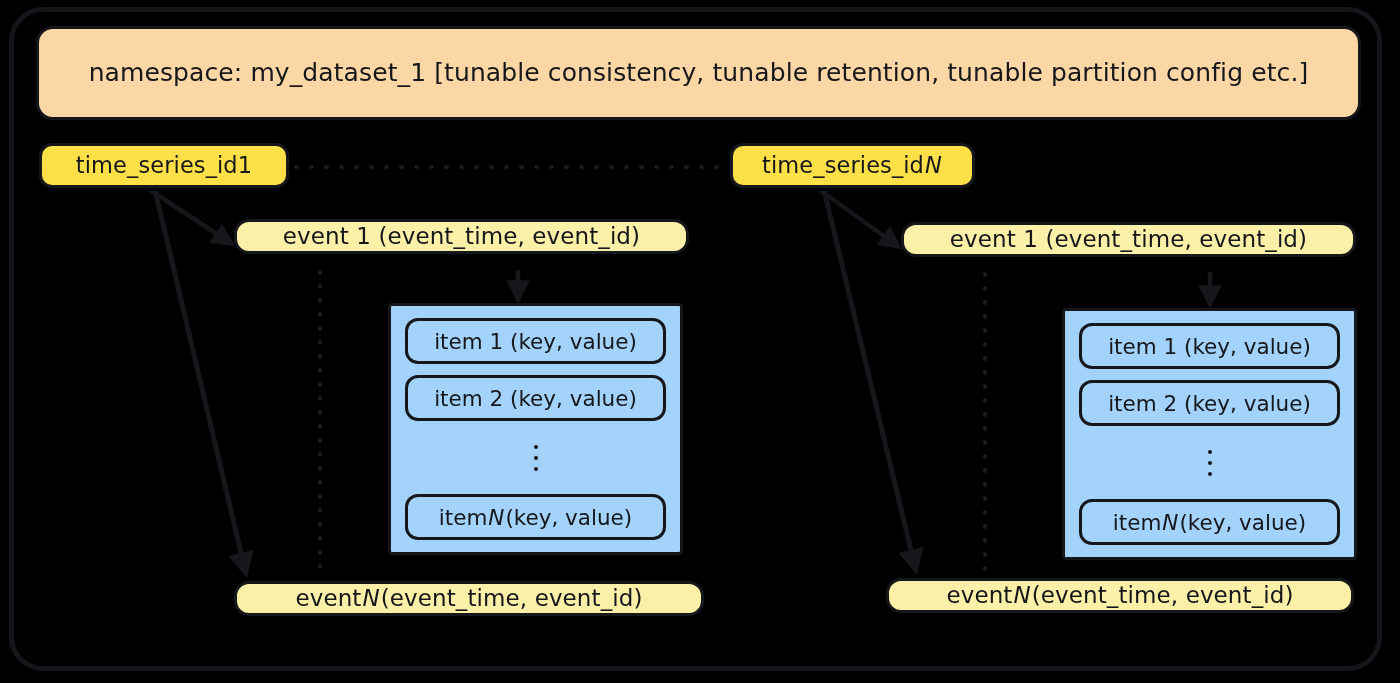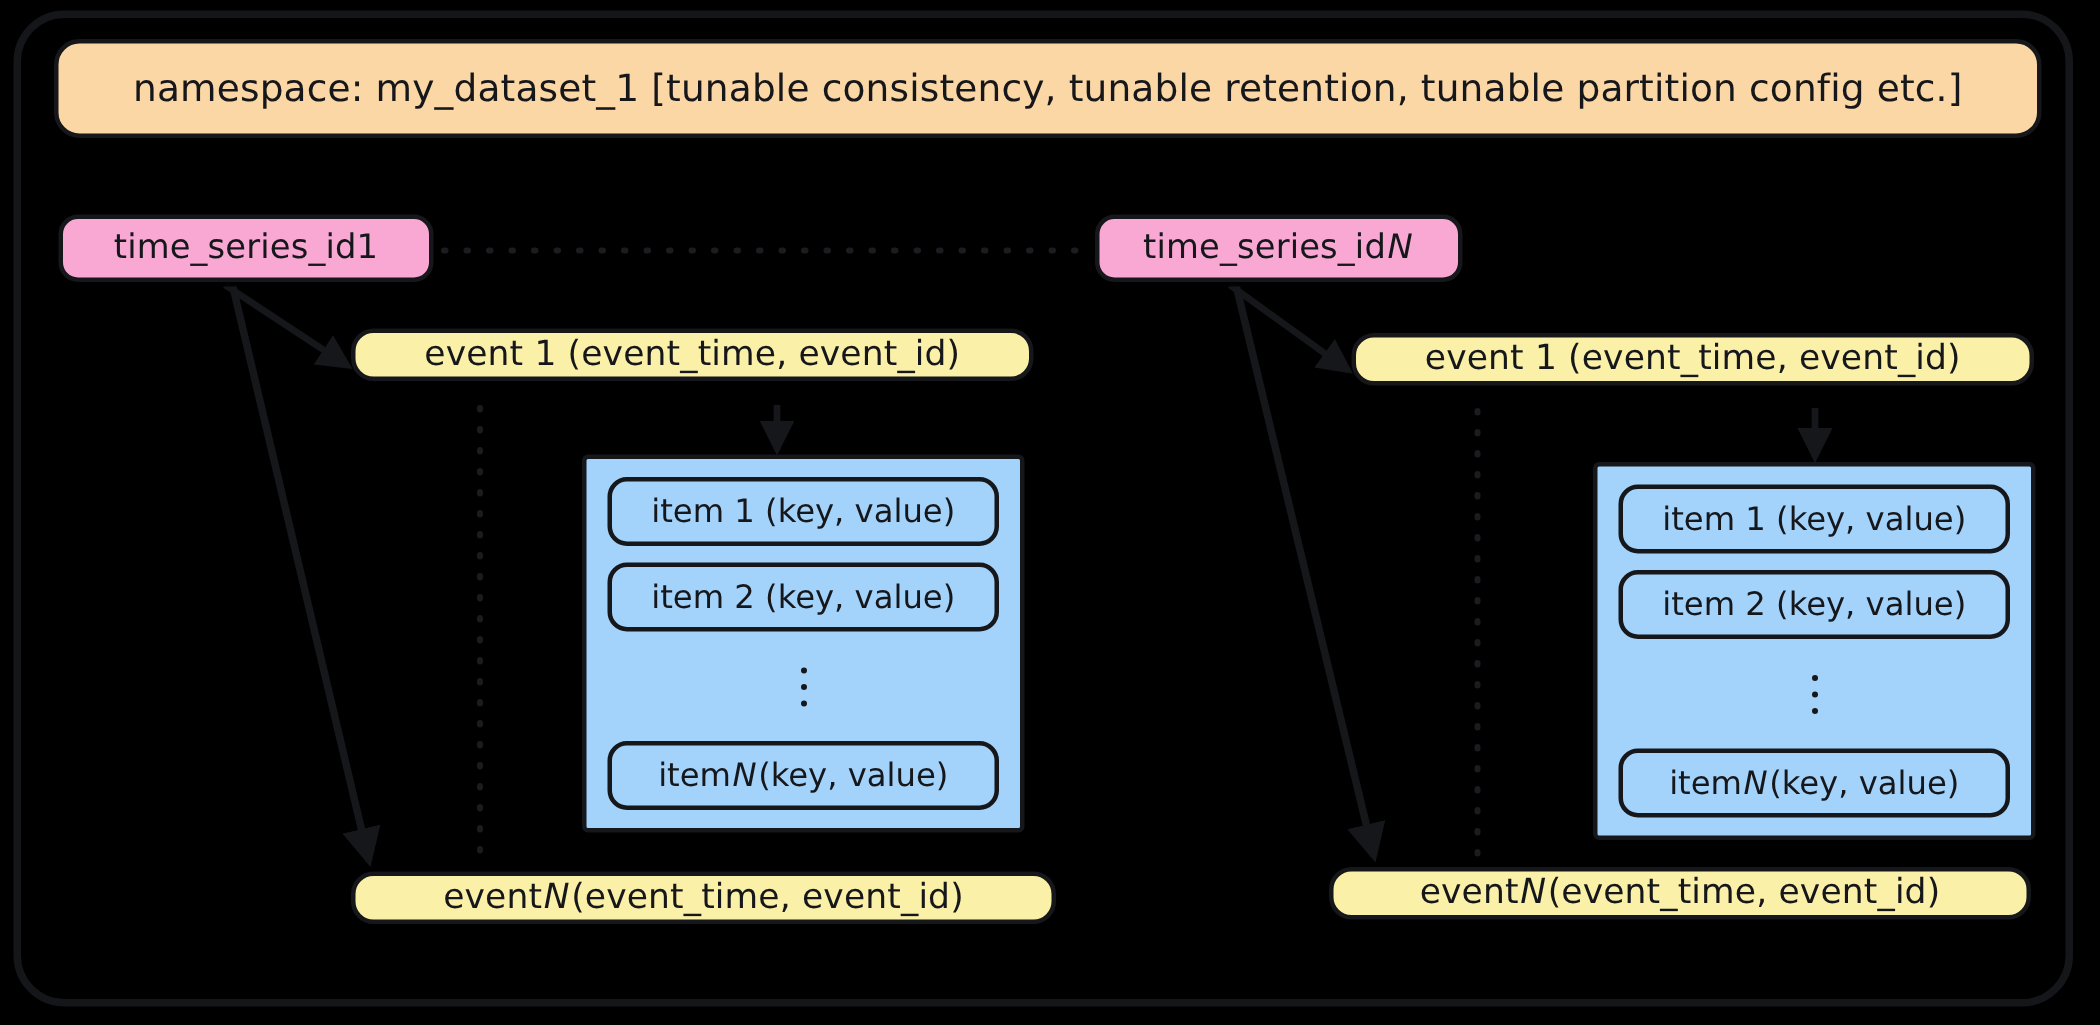--- a/index.html
+++ b/index.html
@@ -43,28 +43,28 @@
     line-height: 1.05;
     white-space: nowrap;
     text-align: center;
     box-shadow: 2px 3px 0 rgba(0,0,0,0.85);
   }
 
   .node-namespace {
     left: 36px;
     top: 26px;
     width: 1325px;
-    height: 66px;
+    height: 94px;
     background: #fbd7a5;
     border-radius: 17px;
     font-size: 25px;
   }
 
   .node-series {
-    background: #f9a8d4;
+    background: #fde047;
     border-radius: 13px;
     font-size: 22.5px;
     height: 45px;
   }
   .series-1 { left: 39px; top: 143px; width: 250px; }
   .series-n { left: 730px; top: 143px; width: 245px; }
 
   .node-event {
     background: #fbf0a8;
     border-radius: 15px;

